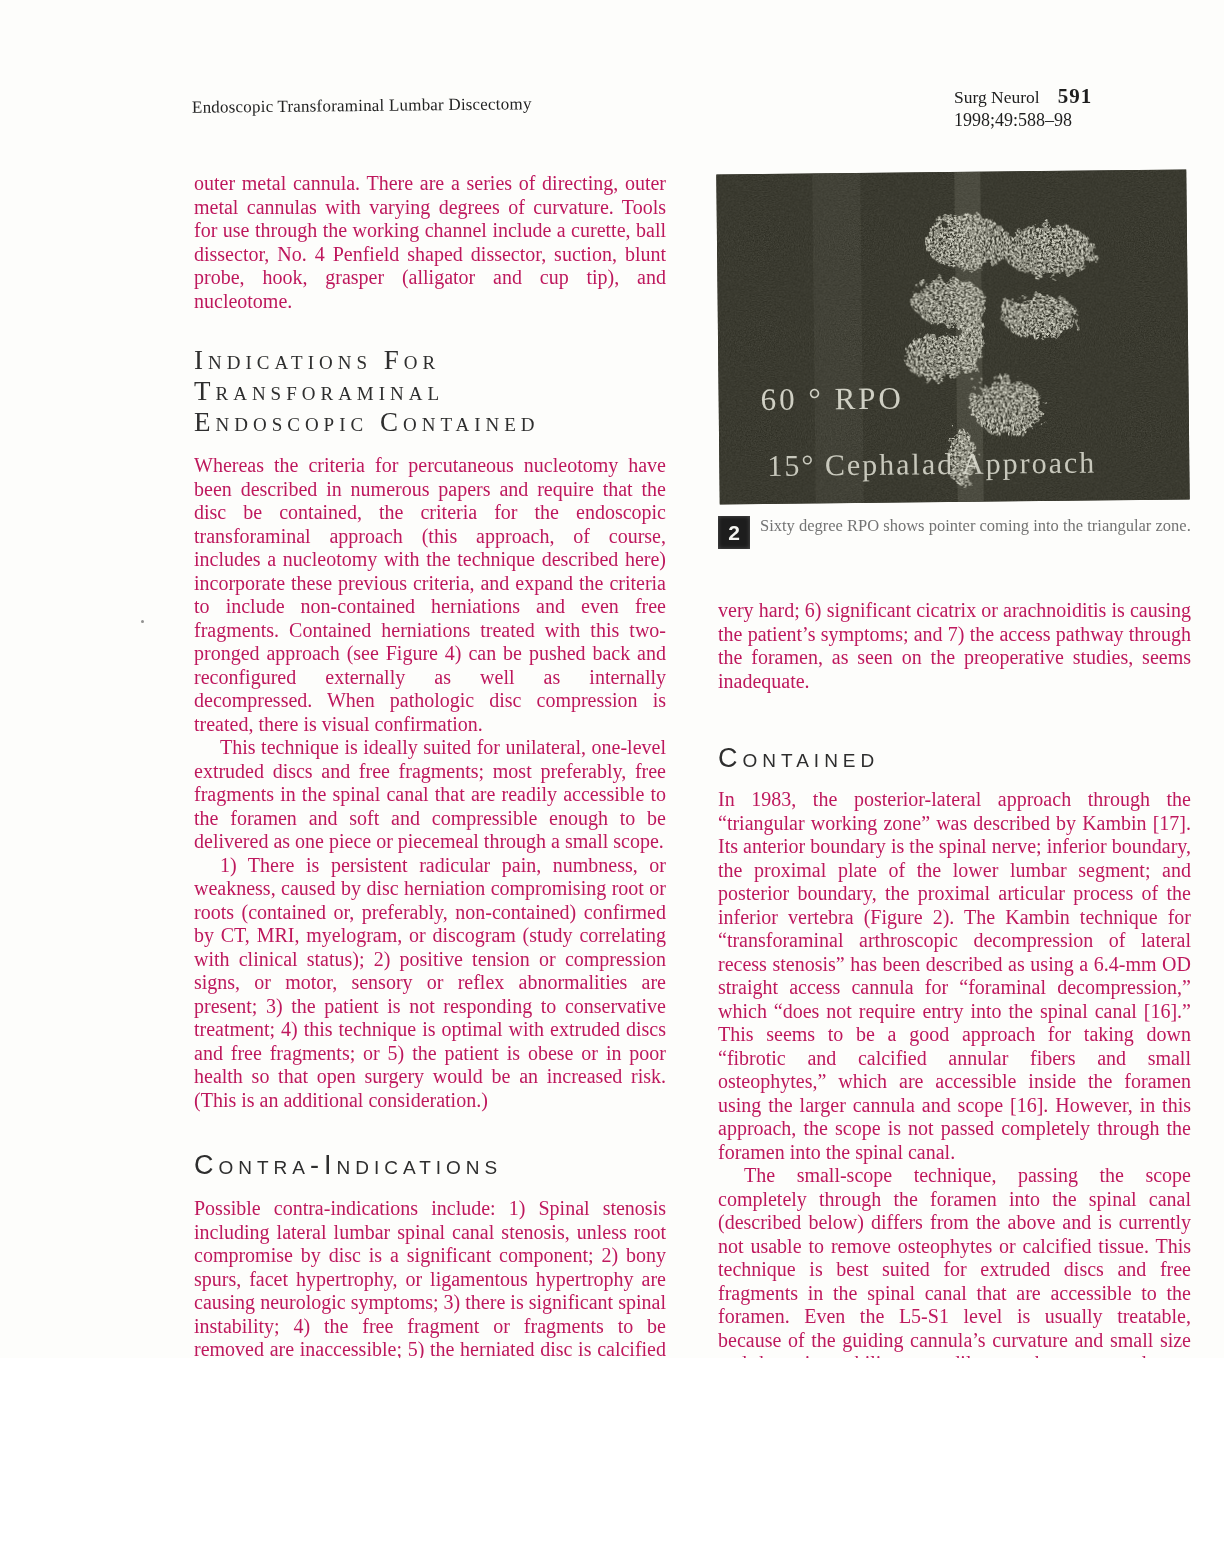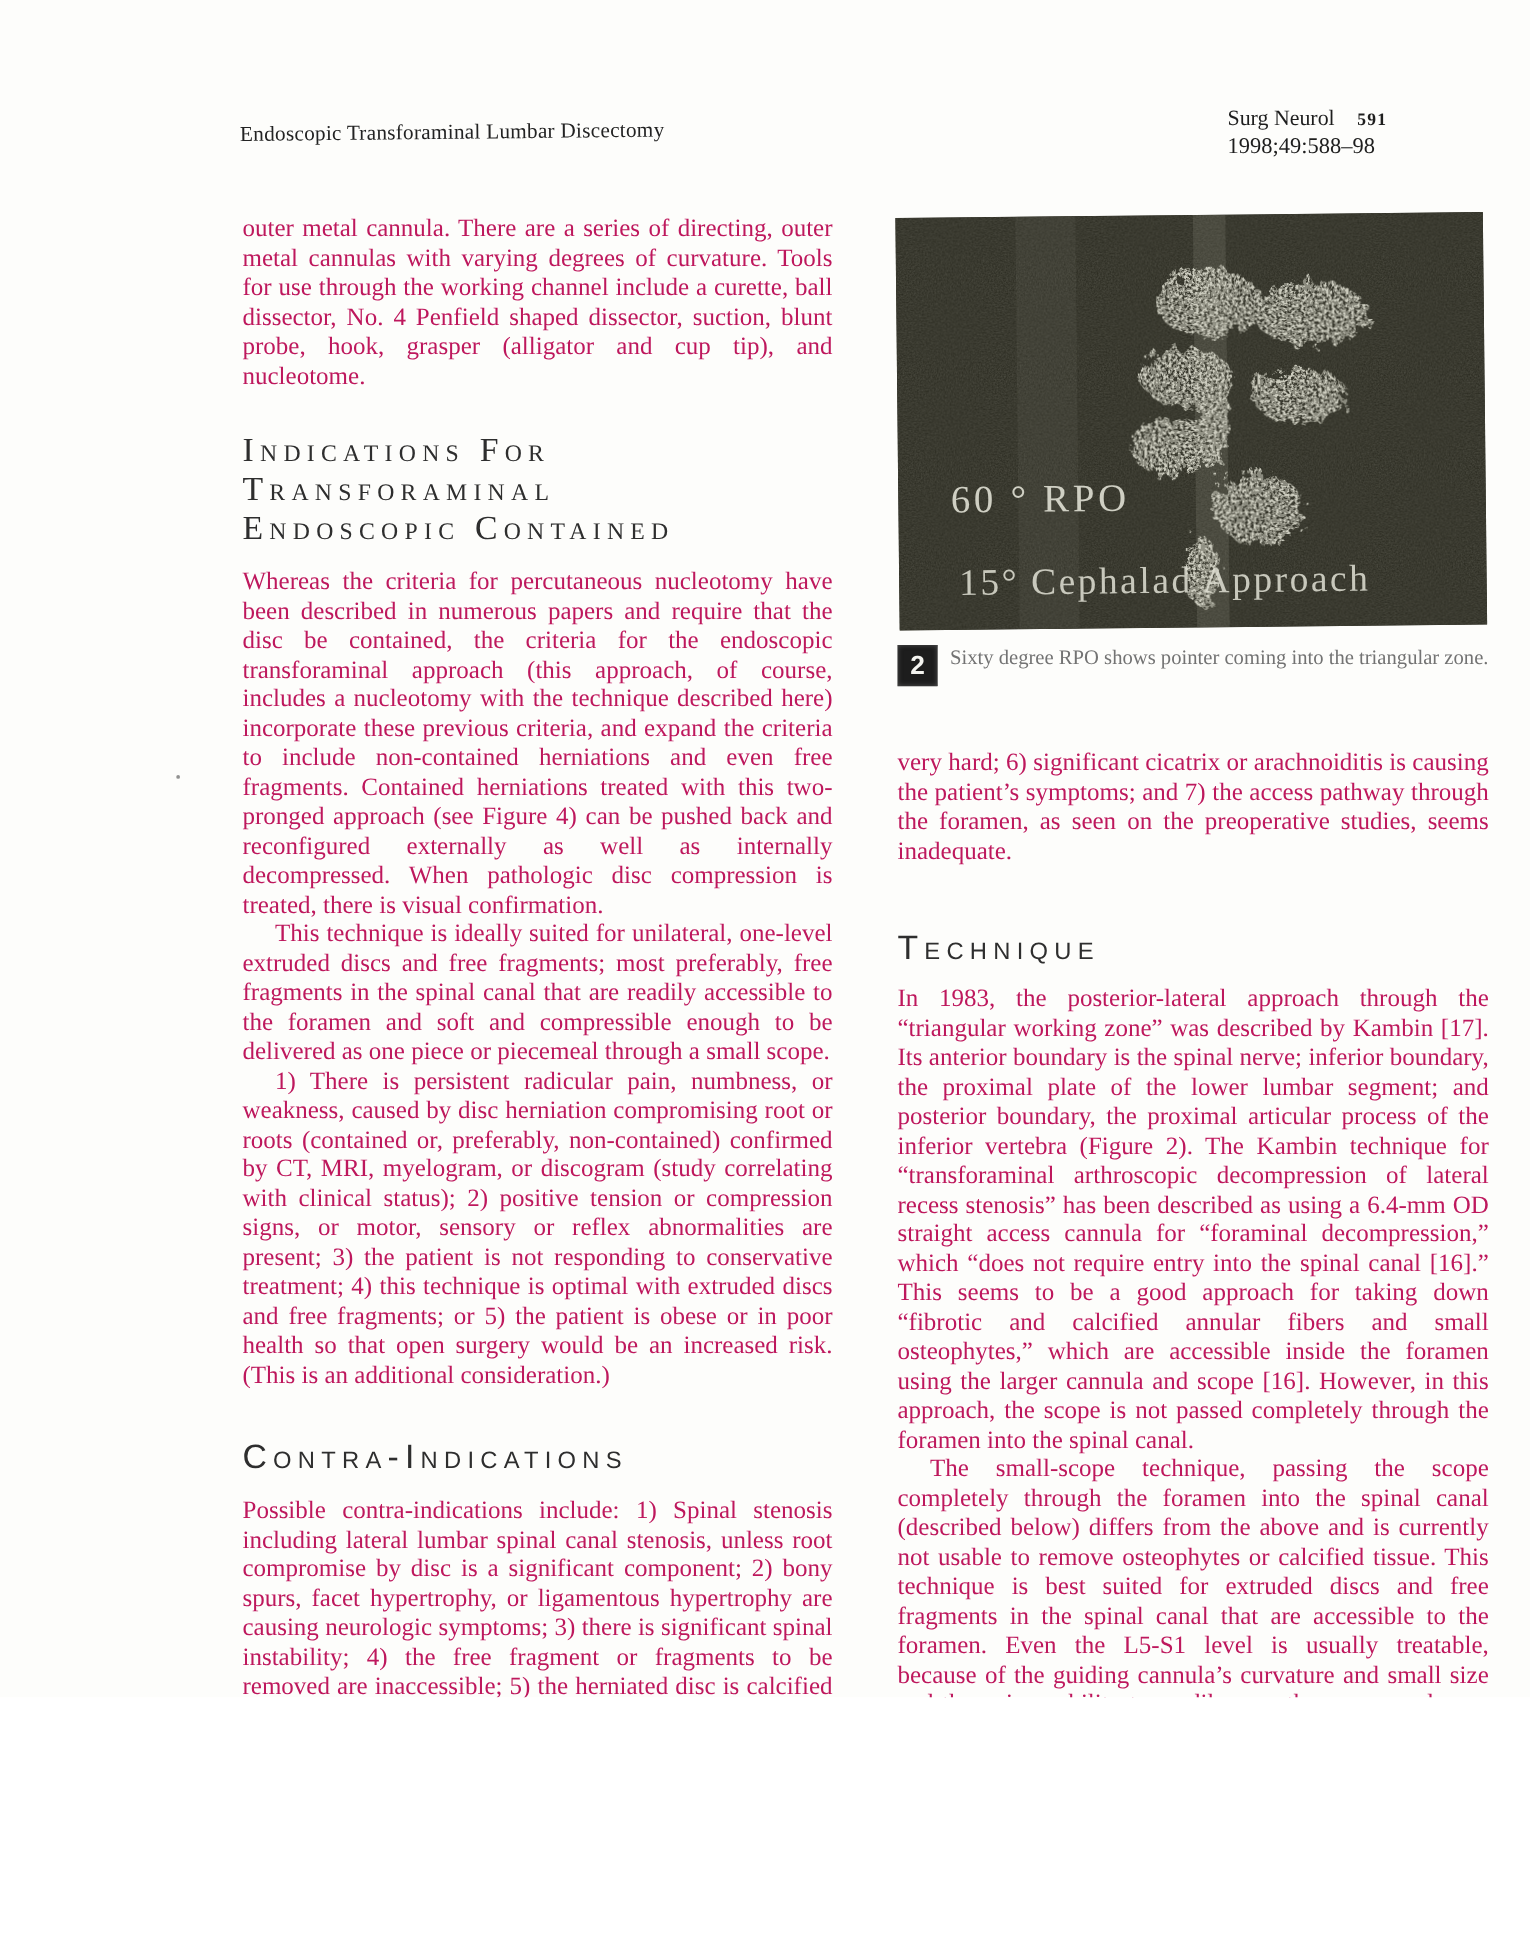--- a/index.html
+++ b/index.html
@@ -4,24 +4,24 @@
 <style>
   html,body{margin:0;padding:0;background:#ffffff;}
   .page{
     position:relative;width:1224px;height:1358px;background:#fdfdfb;
     font-family:"Liberation Serif", serif;color:#1c1c1c;overflow:hidden;
   }
   .running-head{
     position:absolute;left:192px;top:96px;font-size:17px;color:#232323;
     transform:rotate(-0.6deg);letter-spacing:0.2px;
   }
-  .journal-ref{position:absolute;left:982px;top:84px;width:196px;color:#1e1e1e;}
+  .journal-ref{position:absolute;left:954px;top:84px;width:196px;color:#1e1e1e;}
   .jr-line1{display:flex;align-items:baseline;justify-content:flex-start;}
   .jr-journal{font-size:17.5px;}
-  .jr-pageno{font-size:14px;font-weight:bold;margin-left:18px;letter-spacing:1px;}
+  .jr-pageno{font-size:21px;font-weight:bold;margin-left:18px;letter-spacing:1px;}
   .jr-line2{font-size:18px;margin-top:1px;}
   .col{position:absolute;top:172px;}
   .col-left{left:194px;width:472px;}
   .col-right{left:718px;width:473px;}
   p{margin:0;font-size:20px;line-height:23.5px;text-align:justify;color:#be185d;}
   p.indent{text-indent:26px;}
   .sp16{margin-top:16px;}
   h2,h3{
     font-family:"Liberation Sans", sans-serif;font-weight:normal;color:#2e2e2e;
     font-variant:small-caps;letter-spacing:5px;margin:0;
@@ -122,21 +122,21 @@
       </svg>
     </div>
 
     <div class="caption-row">
       <div class="fig-num">2</div>
       <div class="fig-caption">Sixty degree RPO shows pointer coming into the triangular zone.</div>
     </div>
 
     <p class="cont">very hard; 6) significant cicatrix or arachnoiditis is causing the patient’s symptoms; and 7) the access pathway through the foramen, as seen on the preoperative studies, seems inadequate.</p>
 
-    <h3 class="technique">Technique</h3>
+    <h3 class="technique">Contained</h3>
     <p class="tech-p1">In 1983, the posterior-lateral approach through the “triangular working zone” was described by Kambin [17]. Its anterior boundary is the spinal nerve; inferior boundary, the proximal plate of the lower lumbar segment; and posterior boundary, the proximal articular process of the inferior vertebra (Figure 2). The Kambin technique for “transforaminal arthroscopic decompression of lateral recess stenosis” has been described as using a 6.4-mm OD straight access cannula for “foraminal decompression,” which “does not require entry into the spinal canal [16].” This seems to be a good approach for taking down “fibrotic and calcified annular fibers and small osteophytes,” which are accessible inside the foramen using the larger cannula and scope [16]. However, in this approach, the scope is not passed completely through the foramen into the spinal canal.</p>
     <p class="indent">The small-scope technique, passing the scope completely through the foramen into the spinal canal (described below) differs from the above and is currently not usable to remove osteophytes or calcified tissue. This technique is best suited for extruded discs and free fragments in the spinal canal that are accessible to the foramen. Even the L5-S1 level is usually treatable, because of the guiding cannula’s curvature and small size and the unique ability to readily pass the scope, and even the cannula, completely through the foramen.</p>
   </div>
 
   <div class="speck speck1"></div>
   <div class="speck speck2"></div>
 
 </div>
 
 </body></html>

